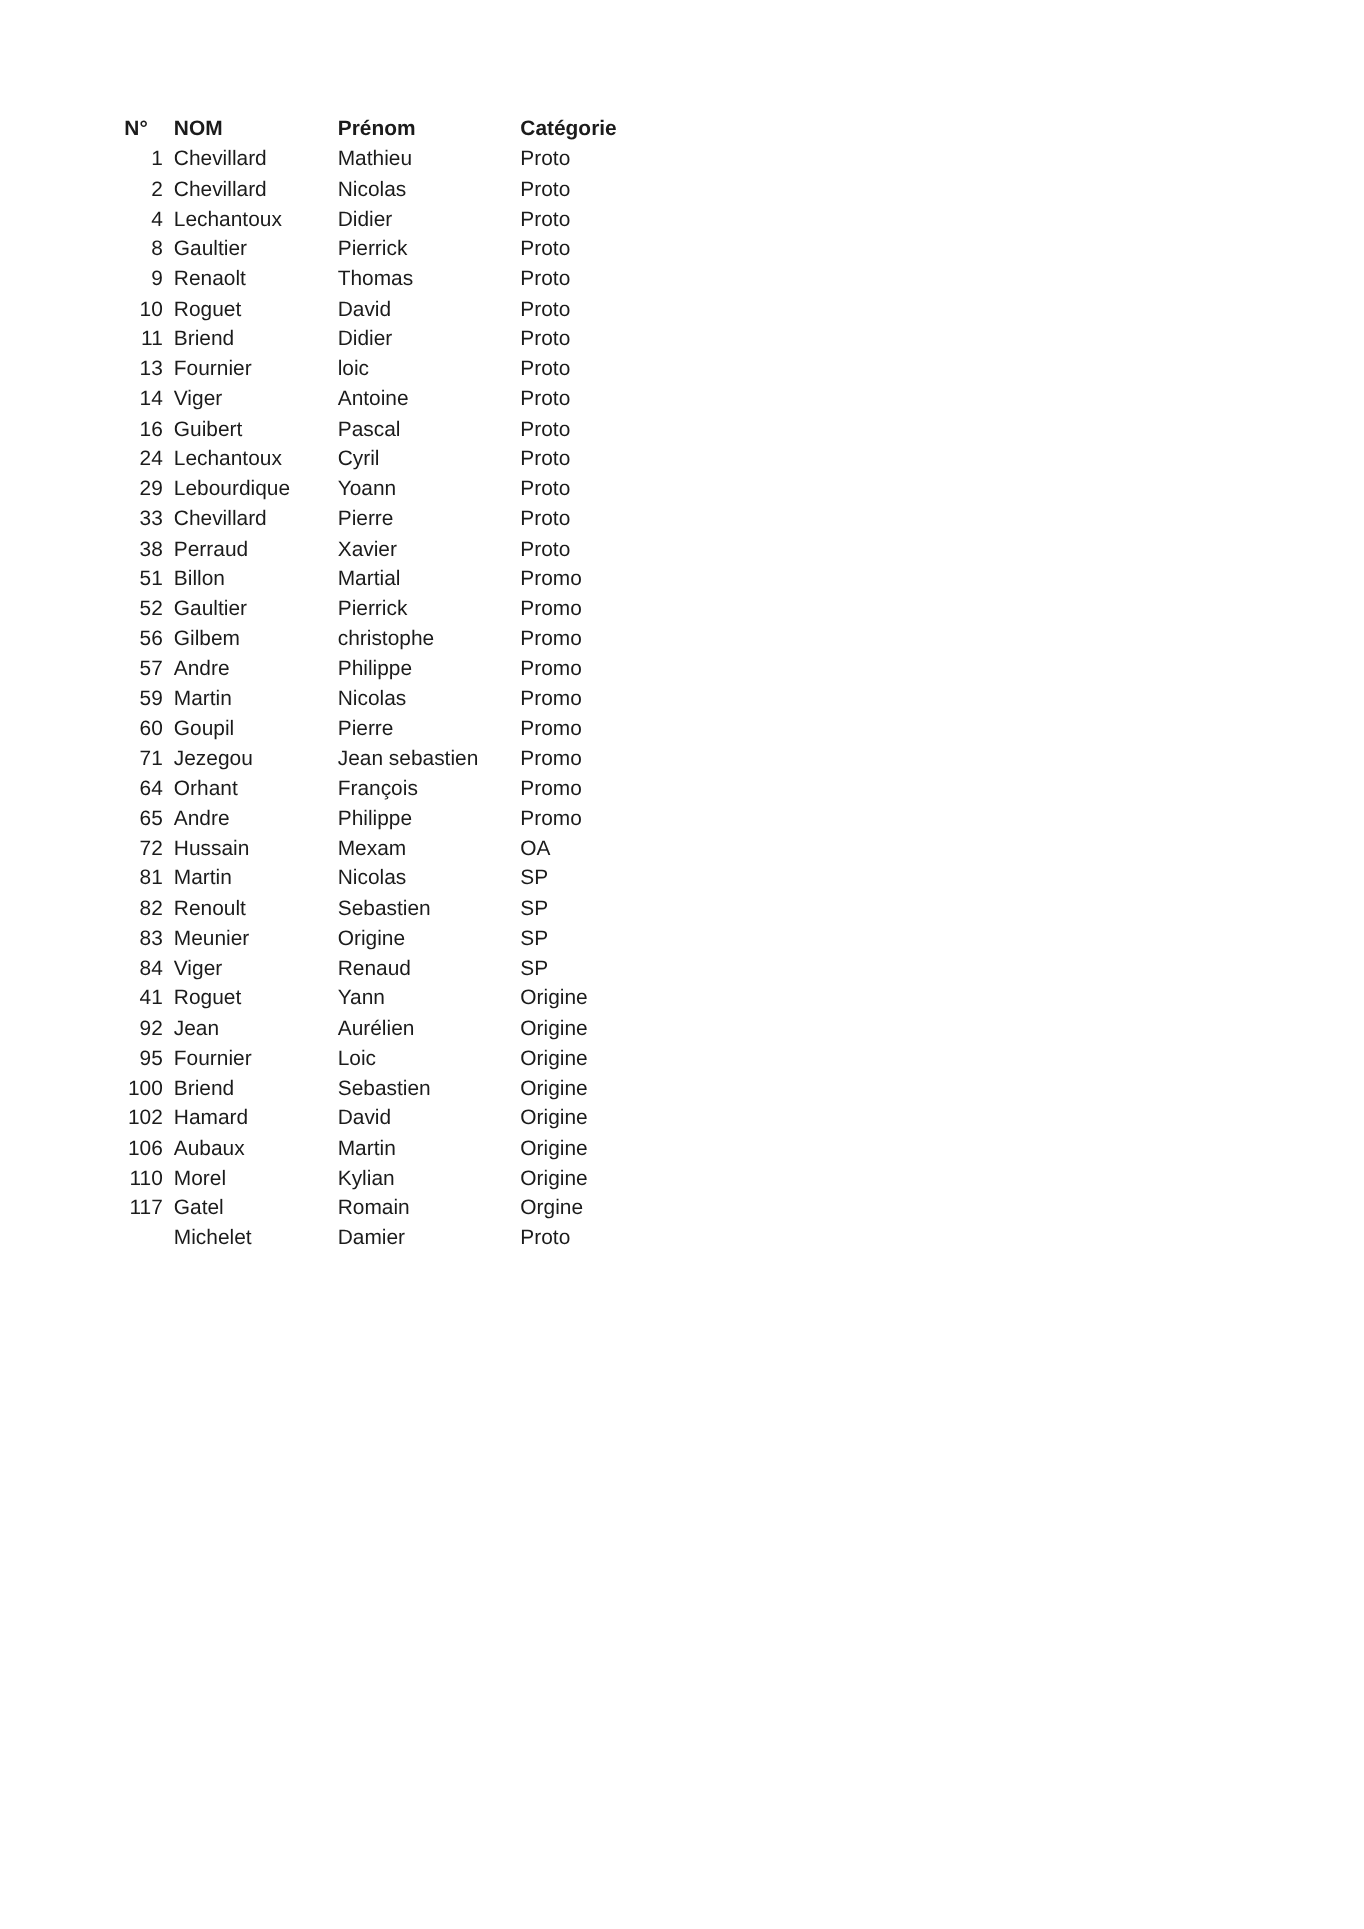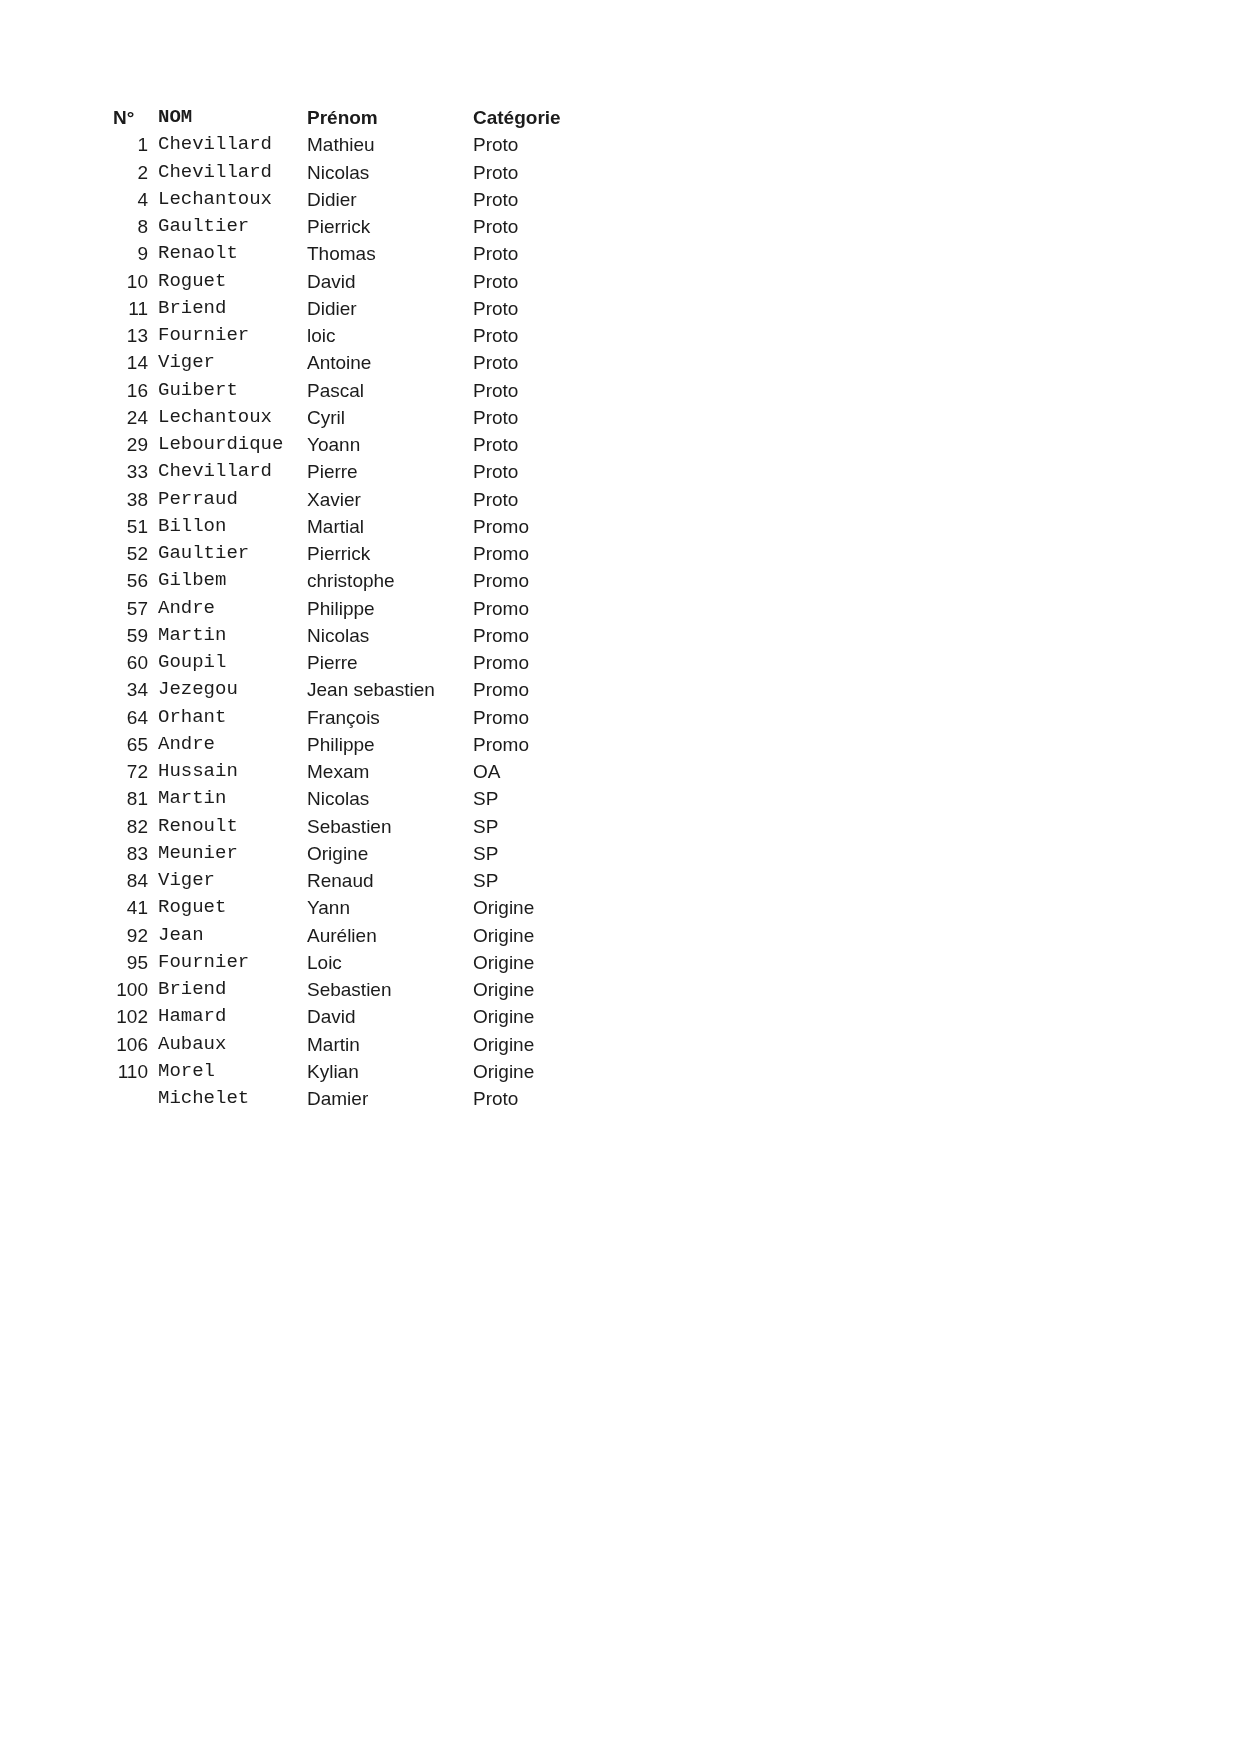--- a/index.html
+++ b/index.html
@@ -30,21 +30,20 @@
   .cell {
     white-space: nowrap;
     overflow: visible;
   }
   .cell.num {
     text-align: right;
     padding-right: 2px;
   }
   .cell.nom {
     padding-left: 8px;
-    font-family: Liberation Mono, monospace;
   }
   .row.header {
     font-weight: bold;
   }
   .row.header .cell.num {
     text-align: left;
     padding-left: 13px;
     padding-right: 0;
   }
 </style>
@@ -196,21 +195,21 @@
       </div>
 
       <div class="row">
         <div class="cell num">60</div>
         <div class="cell nom">Goupil</div>
         <div class="cell prenom">Pierre</div>
         <div class="cell categorie">Promo</div>
       </div>
 
       <div class="row">
-        <div class="cell num">34</div>
+        <div class="cell num">71</div>
         <div class="cell nom">Jezegou</div>
         <div class="cell prenom">Jean sebastien</div>
         <div class="cell categorie">Promo</div>
       </div>
 
       <div class="row">
         <div class="cell num">64</div>
         <div class="cell nom">Orhant</div>
         <div class="cell prenom">François</div>
         <div class="cell categorie">Promo</div>
@@ -300,20 +299,26 @@
         <div class="cell categorie">Origine</div>
       </div>
 
       <div class="row">
         <div class="cell num">110</div>
         <div class="cell nom">Morel</div>
         <div class="cell prenom">Kylian</div>
         <div class="cell categorie">Origine</div>
       </div>
 
+      <div class="row">
+        <div class="cell num">117</div>
+        <div class="cell nom">Gatel</div>
+        <div class="cell prenom">Romain</div>
+        <div class="cell categorie">Orgine</div>
+      </div>
 
       <div class="row">
         <div class="cell num"></div>
         <div class="cell nom">Michelet</div>
         <div class="cell prenom">Damier</div>
         <div class="cell categorie">Proto</div>
       </div>
     </div>
 
   </div>

